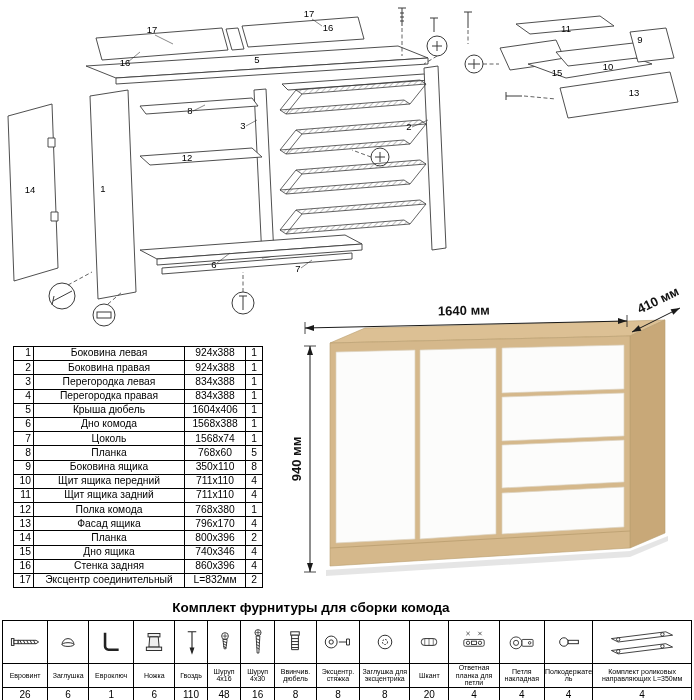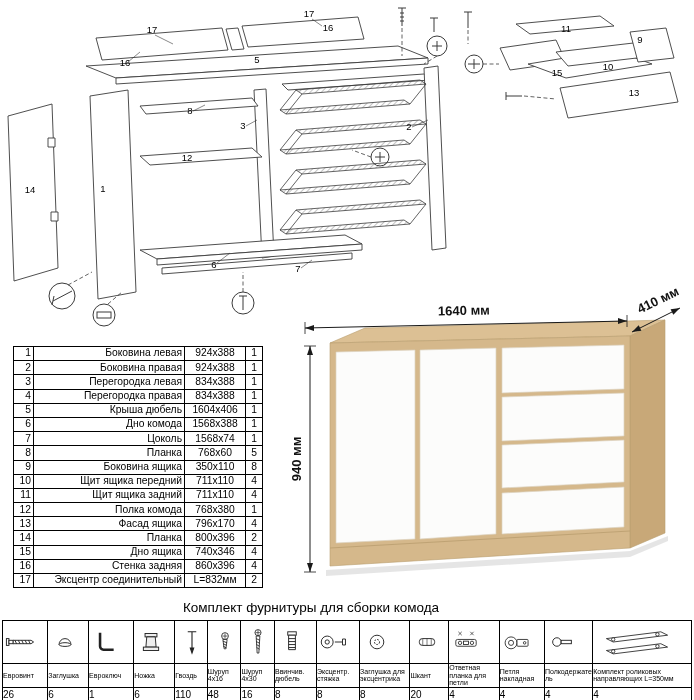--- a/index.html
+++ b/index.html
@@ -9,30 +9,30 @@
   #render-svg  { position:absolute; left:278px; top:288px; }
 
   .callout { font:9.5px "Liberation Sans",sans-serif; fill:#000; text-anchor:middle; }
   .dim { font:bold 13px "Liberation Sans",sans-serif; fill:#111; text-anchor:middle; }
   .dash { stroke:#3b3b3b; fill:none; stroke-width:0.8; stroke-dasharray:4 2.5; }
 
   .parts-table { position:absolute; left:13px; top:346px; border-collapse:collapse; }
   .parts-table td { border:1px solid #000; padding:0 2px; height:13.2px; line-height:1;
                     font-size:10.3px; white-space:nowrap; }
   .pt-num  { width:15px; text-align:right; }
-  .pt-name { width:146px; text-align:right; }
+  .pt-name { width:146px; text-align:center; }
   .pt-size { width:56px; text-align:center; }
   .pt-qty  { width:12px; text-align:center; }
 
   .hw-caption { position:absolute; top:600px; left:0; width:622px; text-align:center;
-                font-size:13.5px; }
+                font-size:13.5px;font-weight:bold; }
 
   .hw-table { position:absolute; left:2px; top:620px; width:690px; table-layout:fixed;
               border-collapse:collapse; }
-  .hw-table td { border:1px solid #000; vertical-align:middle; padding:0; overflow:hidden; }
+  .hw-table td { border:1px solid #000; text-align:center; vertical-align:middle; padding:0; overflow:hidden; }
   .hw-icon-cell { height:42px; }
   .hw-name-cell { height:19px; font-size:7px; line-height:1.08; padding:1px; word-wrap:break-word; }
   .hw-qty-cell  { height:13px; font-size:10px; }
   .hwsvg { width:34px; height:34px; display:inline-block; vertical-align:middle; }
   .hwsvg.wide { width:88px; height:34px; }
 </style>
 </head>
 <body>
 
 <svg id="diagram-svg" width="694" height="340" viewBox="0 0 694 340">

